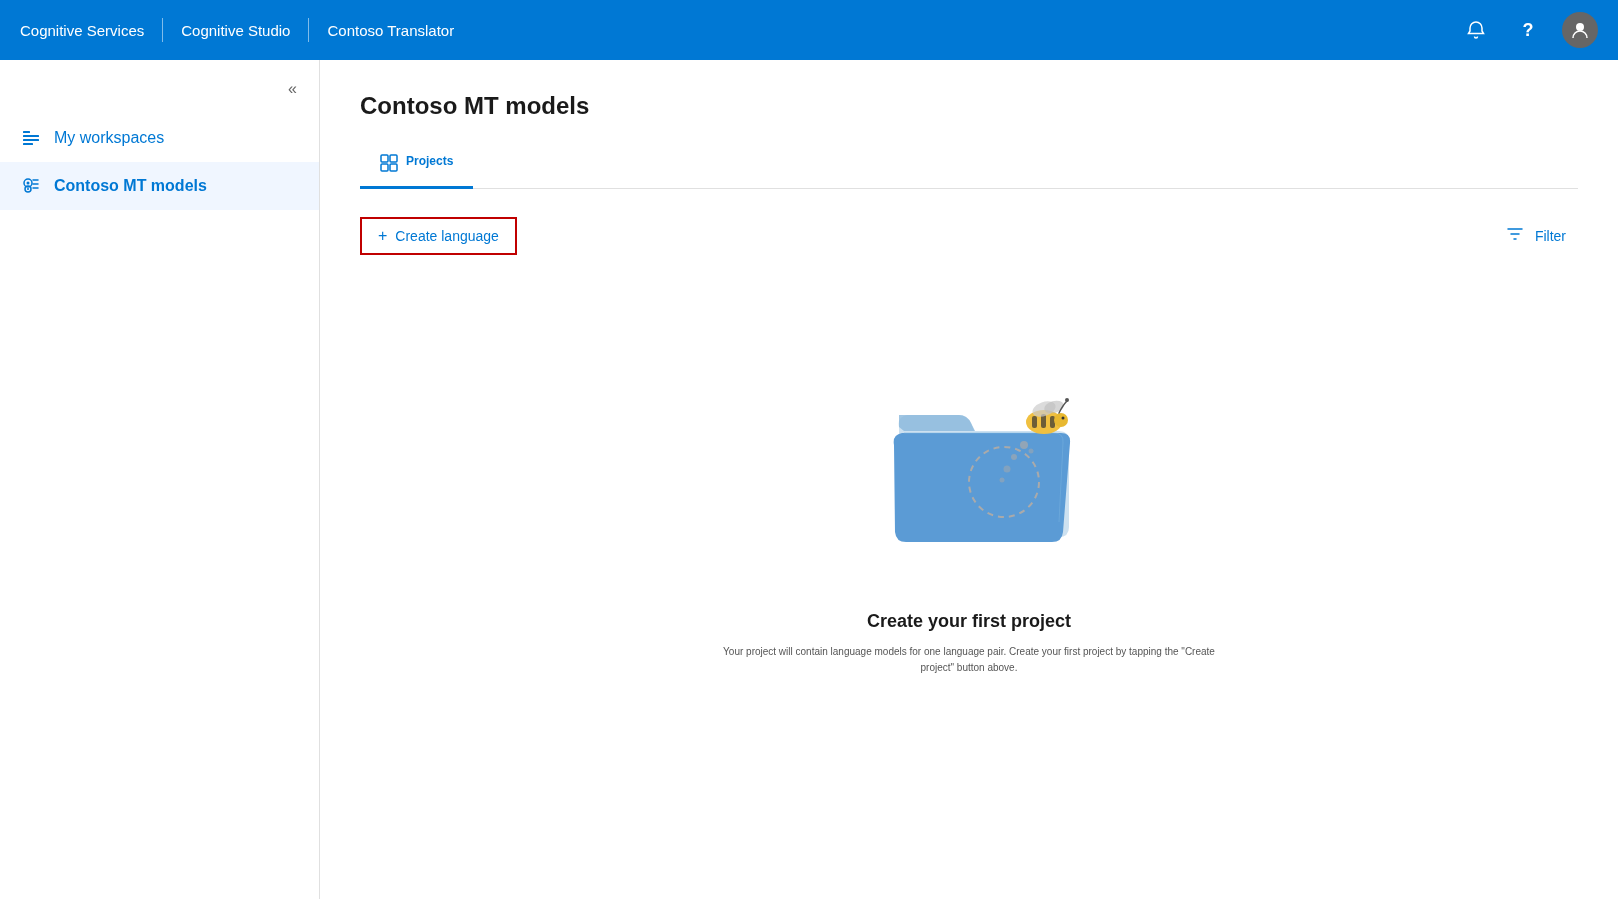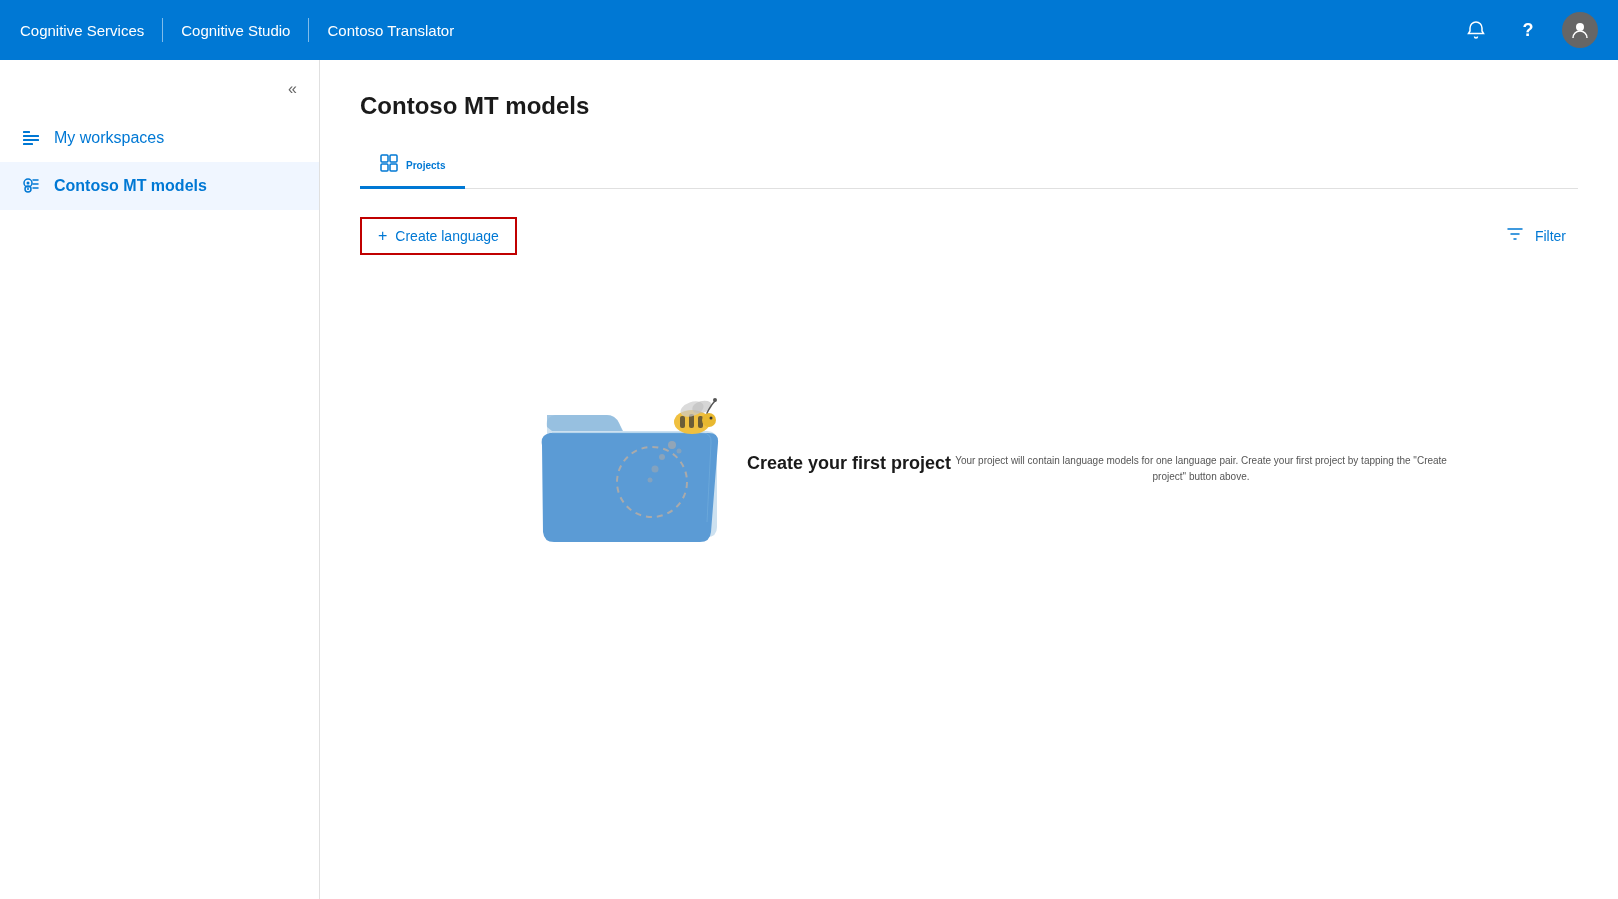--- a/index.html
+++ b/index.html
@@ -130,25 +130,24 @@
 
     
     .tabs {
       display: flex;
       gap: 0;
       border-bottom: 1px solid #e0e0e0;
       margin-bottom: 28px;
     }
     .tab {
       display: flex;
-      align-items: center;
       gap: 8px;
       padding: 10px 20px;
       cursor: pointer;
-      font-size: 10px;
+      font-size: 12px;
       color: #555;
       border-bottom: 3px solid transparent;
       margin-bottom: -1px;
       font-weight: 400;
     }
     .tab.active {
       color: #0078d4;
       border-bottom: 3px solid #0078d4;
       font-weight: 600;
     }
@@ -187,21 +186,21 @@
       color: #0078d4;
       font-size: 14px;
       cursor: pointer;
       padding: 8px 12px;
     }
     .filter-btn .filter-icon { font-size: 16px; }
 
     
     .empty-state {
       display: flex;
-      flex-direction: row;
+      flex-direction: column;
       align-items: center;
       justify-content: center;
       padding: 40px 0;
     }
     .empty-illustration {
       position: relative;
       width: 260px;
       height: 260px;
       margin-bottom: 24px;
     }

